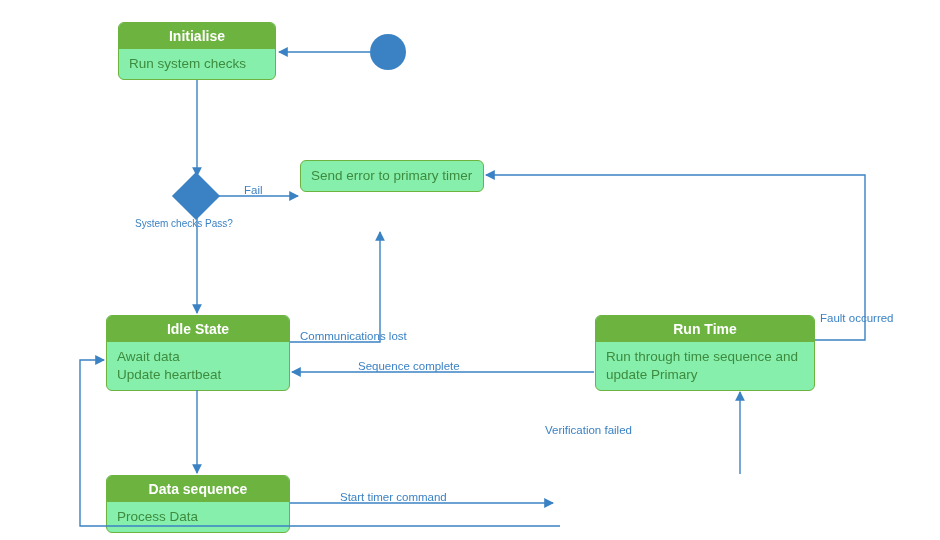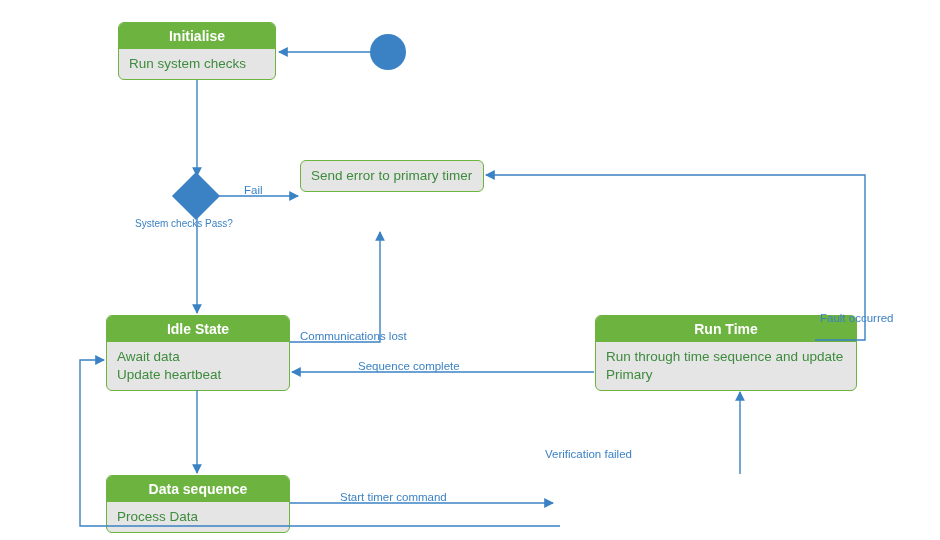--- a/index.html
+++ b/index.html
@@ -1,17 +1,17 @@
 <!DOCTYPE html>
 <html><head>
 <meta charset="utf-8">
 <style>
   html,body{margin:0;padding:0;width:940px;height:540px;background:#fff;font-family:"Segoe UI",Arial,sans-serif;font-size:13px;color:#3d8b3d;overflow:hidden}
   .canvas{position:relative;width:940px;height:540px}
-  .node{position:absolute;border:1.5px solid #6db33f;border-radius:6px;background:#e5e5e5;overflow:hidden;box-sizing:border-box}
+  .node{position:absolute;border:1.5px solid #6db33f;border-radius:6px;background:#86efac;overflow:hidden;box-sizing:border-box}
   .node .head{background:#6db33f;color:#fff;font-weight:600;text-align:center;padding:5px 8px;font-size:14px}
   .node .body{color:#3d8b3d;text-align:left;padding:6px 10px;font-size:13.5px;line-height:1.35}
   .start-dot{position:absolute;width:36px;height:36px;border-radius:50%;background:#3b82c4}
   .diamond{position:absolute;width:34px;height:34px;background:#3b82c4;transform:rotate(45deg)}
   .dlabel{position:absolute;color:#3b82c4;font-size:10px;white-space:nowrap}
   svg.edges{position:absolute;left:0;top:0;width:940px;height:540px;pointer-events:none}
   .edge-label{position:absolute;color:#3b82c4;font-size:11.5px;white-space:nowrap}
 </style>
 </head>
 <body>
@@ -31,21 +31,21 @@
   <div class="node" style="left:300px;top:160px;width:184px">
     <div class="body">Send error to primary timer</div>
   </div>
 
   <div class="node" style="left:106px;top:315px;width:184px">
     <div class="head">Idle State</div>
     <div class="body" style="white-space:pre-line">Await data
 Update heartbeat</div>
   </div>
 
-  <div class="node" style="left:595px;top:315px;width:262px">
+  <div class="node" style="left:595px;top:315px;width:220px">
     <div class="head">Run Time</div>
     <div class="body">Run through time sequence and update Primary</div>
   </div>
 
   <div class="node" style="left:106px;top:475px;width:184px">
     <div class="head">Data sequence</div>
     <div class="body">Process Data</div>
   </div>
 
 
@@ -78,16 +78,16 @@
       <line x1="594" y1="372" x2="292" y2="372"></line>
 
       <path d="M815,340 L865,340 L865,175 L486,175"></path>
     </g>
   </svg>
 
   <div class="edge-label" style="left:244px;top:184px">Fail</div>
   <div class="edge-label" style="left:300px;top:330px">Communications lost</div>
   <div class="edge-label" style="left:358px;top:360px">Sequence complete</div>
   <div class="edge-label" style="left:340px;top:491px">Start timer command</div>
-  <div class="edge-label" style="left:545px;top:448px">Verification failed</div>
+  <div class="edge-label" style="left:545px;top:424px">Verification failed</div>
   <div class="edge-label" style="left:820px;top:312px">Fault occurred</div>
 
 </div>
 
 </body></html>

